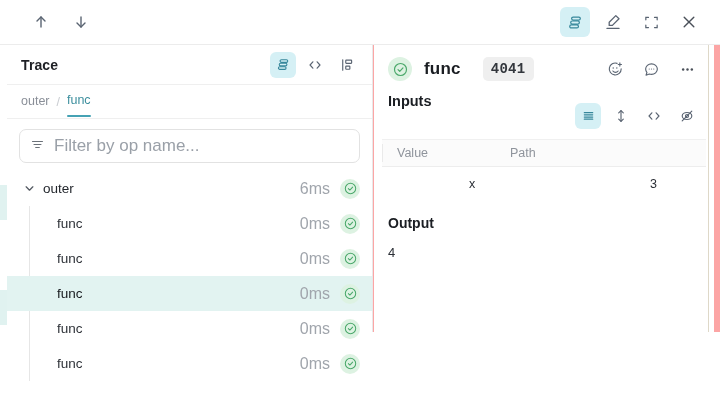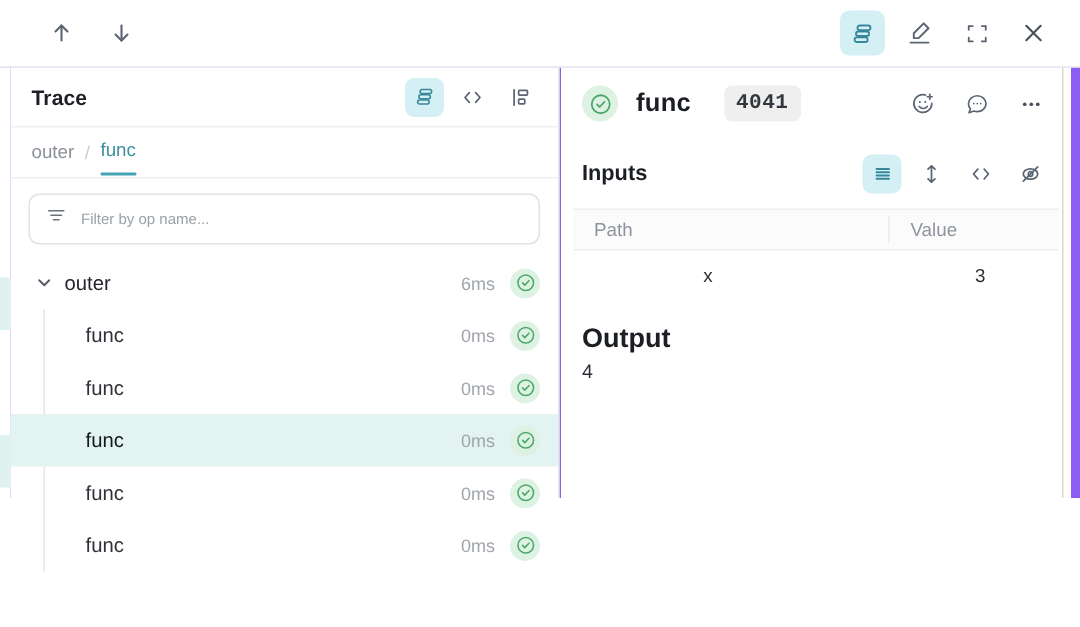--- a/index.html
+++ b/index.html
@@ -6,21 +6,21 @@
   html, body {
     width: 720px; height: 418px;
     font-family: "Liberation Sans", sans-serif;
     background: #ffffff;
     overflow: hidden;
     -webkit-font-smoothing: antialiased;
   }
   .app {
     position: relative;
     width: 720px; height: 332px;
-    background: #8b5cf6;
+    background: #fca5a5;
   }
 
   
   .behind-strip {
     position: absolute; left: 0; top: 45px; width: 7px; bottom: 0;
     background: #ffffff;
   }
   .behind-strip .sl {
     position: absolute; left: 0; width: 7px; background: #e0f2f0;
   }
@@ -76,41 +76,41 @@
     height: 2px; background: #45a2b4; border-radius: 2px;
   }
 
   .filter-wrap { padding: 10px 12px 8px 12px; }
   .filter-box {
     height: 34px; border: 1px solid #e2e2e2; border-radius: 7px;
     display: flex; align-items: center; gap: 9px; padding: 0 10px;
     background: #fff;
   }
   .filter-box input {
-    border: none; outline: none; font-size: 10px; color: #2b2f36;
+    border: none; outline: none; font-size: 17px; color: #2b2f36;
     font-family: "Liberation Sans", sans-serif; flex: 1; background: transparent;
   }
   .filter-box input::placeholder { color: #9aa0a8; }
 
   
   .tree { position: relative; }
   .trow {
     position: relative; height: 35px; display: flex; align-items: center;
     padding-right: 12px; cursor: pointer;
   }
   .trow.sel { background: #e2f3f1; }
   .trow .chev {
     width: 16px; height: 16px; margin-left: 14px; margin-right: 6px;
     display: flex; align-items: center; justify-content: center; color: #555b63;
   }
   .trow .lbl { font-size: 13.5px; color: #2e3238; }
   .trow.root .lbl { color: #23272d; }
   .trow.sel .lbl { color: #15181d; }
   .trow .dur {
-    margin-left: auto; font-size: 12px; color: #a0a5ac; margin-right: 10px;
+    margin-left: auto; font-size: 16px; color: #a0a5ac; margin-right: 10px;
   }
   .trow .child-pad { width: 50px; }
   .guide {
     position: absolute; left: 22px; width: 1px; background: #e6e6e6;
   }
   .status-dot {
     width: 20px; height: 20px; border-radius: 50%;
     background: #ddf2e2; display: flex; align-items: center; justify-content: center;
     flex: 0 0 auto;
   }
@@ -152,42 +152,42 @@
     font-size: 13.5px; color: #787f88; padding: 0 0 9px 0; margin-right: 30px;
     cursor: pointer; position: relative; white-space: nowrap;
   }
   .tab.active { color: #1a1d22; font-weight: bold; }
   .tab.active::after {
     content: ""; position: absolute; left: 0; right: 0; bottom: -1px;
     height: 2px; background: #5fb3c4; border-radius: 2px;
   }
 
   .section-head {
-    height: 46px; display: flex; align-items: center; padding: 0 14px;
+    height: 46px; display: flex; padding: 0 14px;
   }
   .section-title { font-size: 14.5px; font-weight: bold; color: #1b1e23; }
   .section-icons { margin-left: auto; display: flex; align-items: center; gap: 7px; }
 
   .tbl { margin: 0 8px 0 8px; }
   .tbl-head {
     display: flex; height: 28px; align-items: center;
     background: #fbfbfb; border-top: 1px solid #f0f0f0; border-bottom: 1px solid #ededed;
   }
   .th {
     font-size: 12.5px; color: #8f949c; padding-left: 14px;
   }
   .th.path { width: 210px; }
   .th.value { flex: 1; border-left: 1px solid #eaeaea; padding-left: 14px; height: 18px; line-height: 18px; }
   .tbl-row { display: flex; height: 34px; align-items: center; }
   .td { font-size: 12.5px; color: #2b2f36; }
   .td.path { width: 210px; text-align: center; padding-right: 30px; }
   .td.value { flex: 1; padding-left: 58px; }
 
   .output-block { padding: 14px 14px 0 14px; }
-  .output-title { font-size: 18px; font-weight: bold; color: #1b1e23; margin-bottom: 4px; }
+  .output-title { font-size: 14px; font-weight: bold; color: #1b1e23; margin-bottom: 14px; }
   .output-val { font-size: 13px; color: #2b2f36; }
 </style>
 </head>
 <body>
 
 <div class="app">
 
   <div class="behind-strip">
     <div class="sl" style="top:140px;height:35px;"></div>
     <div class="sl" style="top:245px;height:35px;"></div>
@@ -440,22 +440,22 @@
             <ellipse cx="9" cy="9" rx="5.4" ry="3.9"></ellipse>
             <circle cx="9" cy="9" r="1.7"></circle>
             <path d="M3.6 14.4L14.4 3.6"></path>
           </svg>
         </div>
       </div>
     </div>
 
     <div class="tbl">
       <div class="tbl-head">
+        <div class="th value">Value</div>
         <div class="th path">Path</div>
-        <div class="th value">Value</div>
       </div>
       <div class="tbl-row">
         <div class="td path">x</div>
         <div class="td value">3</div>
       </div>
     </div>
 
     <div class="output-block">
       <div class="output-title">Output</div>
       <div class="output-val">4</div>

